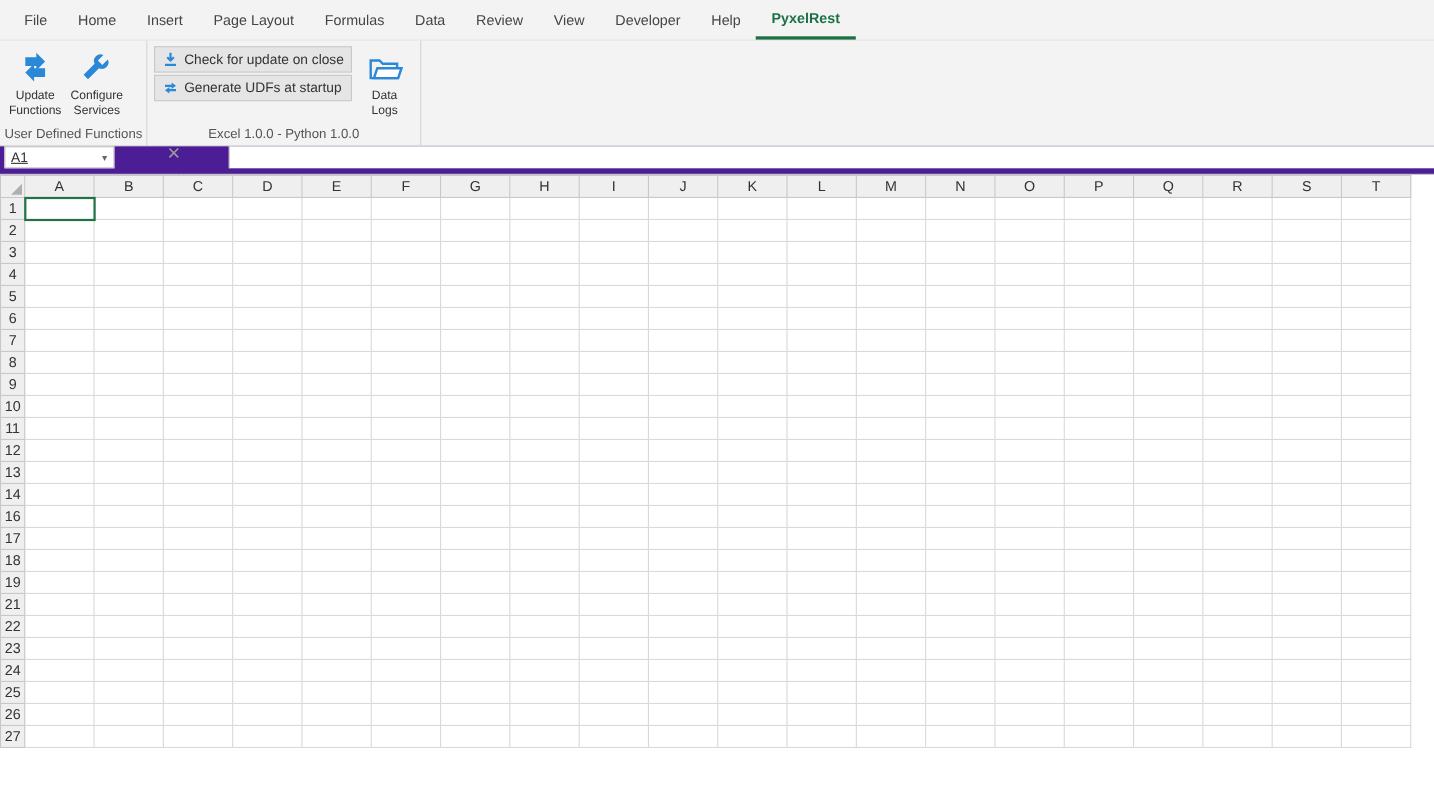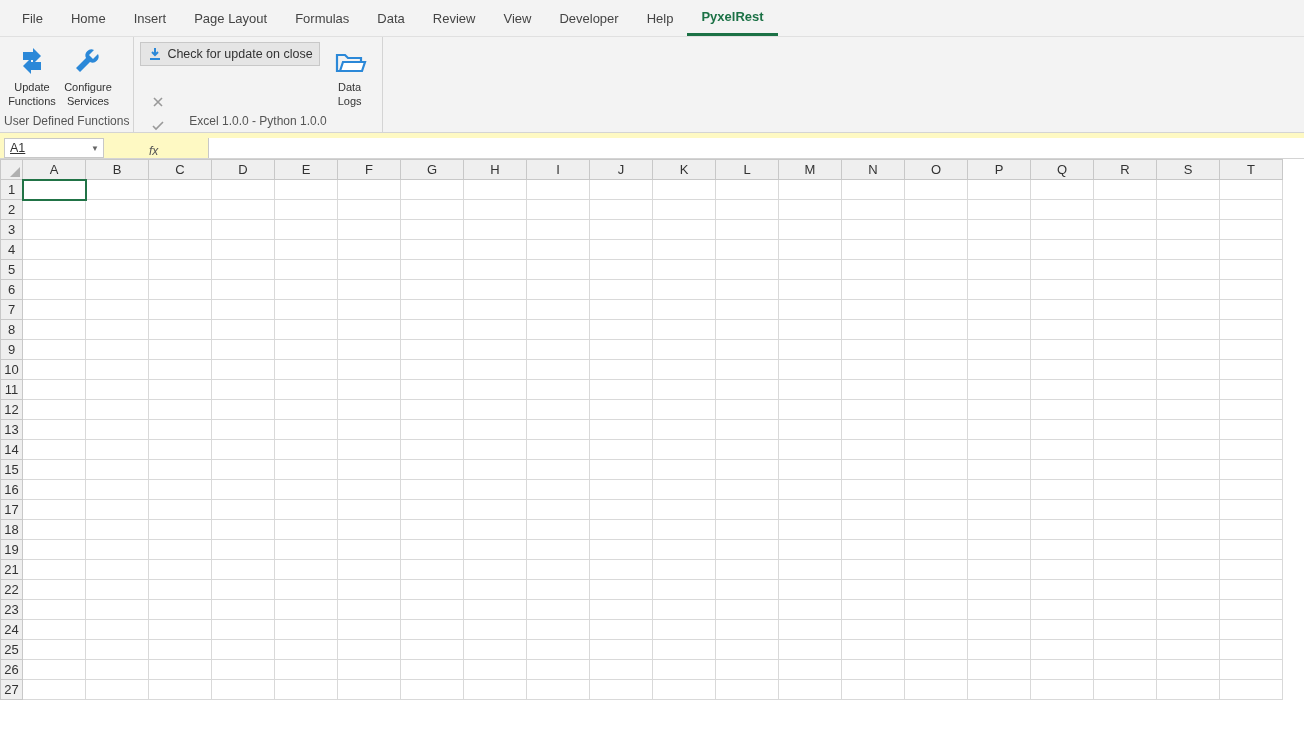--- a/index.html
+++ b/index.html
@@ -18,21 +18,21 @@
   
   .big-btn { display: flex; flex-direction: column; align-items: center; justify-content: flex-start; padding: 2px 4px; cursor: pointer; min-width: 56px; }
   .big-btn .icon-wrap { height: 34px; display: flex; align-items: center; justify-content: center; }
   .big-btn .label { font-size: 11px; text-align: center; line-height: 14px; margin-top: 2px; }
   
   .check-col { display: flex; flex-direction: column; gap: 2px; padding: 0 2px; }
   .check-row { display: flex; align-items: center; gap: 4px; font-size: 12.5px; padding: 3px 6px; cursor: pointer; background: #e5e5e5; border: 1px solid #c8c8c8; }
   .check-row svg { flex-shrink: 0; }
   
   
-  .formula-bar { display: flex; height: 26px; background: #fef9c3; border-bottom: 1px solid #d4d4d4; align-items: flex-end; text-decoration: underline; }
+  .formula-bar { display: flex; height: 26px; background: #4c1d95; border-bottom: 1px solid #d4d4d4; align-items: flex-start; text-decoration: underline; }
   .name-box { width: 100px; height: 20px; margin: 0 4px; border: 1px solid #c8c8c8; background: #fff; display: flex; align-items: center; padding-left: 5px; font-size: 12.5px; position: relative; }
   .name-box .dd { position: absolute; right: 4px; color: #666; font-size: 8px; }
   .fbar-btns { display: flex; align-items: center; gap: 12px; width: 100px; color: #888; justify-content: center; flex-direction: column; }
   .fbar-btns svg { cursor: pointer; }
   .fx-input { flex: 1; height: 20px; border: 1px solid #c8c8c8; border-right:none; border-top:none; border-bottom:none; background: #fff; margin-right: 0; padding-left: 6px; font-size: 12.5px; }
   
   
   .grid-area { position: relative; height: calc(734px - 28px - 96px - 26px); overflow: hidden; }
   table.grid { border-collapse: collapse; table-layout: fixed; }
   table.grid th, table.grid td { border: 1px solid #d9d9d9; font-weight: 400; font-size: 12.5px; color: #333; background: #fff; }
@@ -95,20 +95,27 @@
   <div class="ribbon-group" style="min-width:218px">
     <div class="group-content">
       <div class="check-col">
         <div class="check-row">
           <svg width="16" height="16" viewBox="0 0 16 16">
             <path d="M8 2 v6 M5 6 l3 3 l3 -3" stroke="#2b88d8" stroke-width="2" fill="none"></path>
             <rect x="3" y="12" width="10" height="2" fill="#2b88d8"></rect>
           </svg>
           <span>Check for update on close</span>
         </div>
+        <div class="check-row">
+          <svg width="16" height="16" viewBox="0 0 16 16">
+            <path d="M3 5 h6 v-2 l4 3 -4 3 v-2 h-6 z" fill="#2b88d8"></path>
+            <path d="M13 11 h-6 v2 l-4 -3 4 -3 v2 h6 z" fill="#2b88d8"></path>
+          </svg>
+          <span>Generate UDFs at startup</span>
+        </div>
       </div>
       <div class="big-btn">
         <div class="icon-wrap">
           <svg width="34" height="28" viewBox="0 0 34 28">
             <path d="M4 8 h8 l3 3 h13 v13 h-24 z" fill="none" stroke="#2b88d8" stroke-width="2.2"></path>
             <path d="M7 24 l3 -9 h22 l-3 9 z" fill="#fff" stroke="#2b88d8" stroke-width="2.2"></path>
           </svg>
         </div>
         <div class="label">
           <span>Data</span><br>
@@ -483,43 +490,20 @@
           <td class="cell colw"></td>
           <td class="cell colw"></td>
           <td class="cell colw"></td>
           <td class="cell colw"></td>
           <td class="cell colw"></td>
           <td class="cell colw"></td>
           <td class="cell colw"></td>
           <td class="cell colw"></td>
         </tr>
         <tr>
-          <th class="row-hdr">15</th>
-          <td class="cell colw"></td>
-          <td class="cell colw"></td>
-          <td class="cell colw"></td>
-          <td class="cell colw"></td>
-          <td class="cell colw"></td>
-          <td class="cell colw"></td>
-          <td class="cell colw"></td>
-          <td class="cell colw"></td>
-          <td class="cell colw"></td>
-          <td class="cell colw"></td>
-          <td class="cell colw"></td>
-          <td class="cell colw"></td>
-          <td class="cell colw"></td>
-          <td class="cell colw"></td>
-          <td class="cell colw"></td>
-          <td class="cell colw"></td>
-          <td class="cell colw"></td>
-          <td class="cell colw"></td>
-          <td class="cell colw"></td>
-          <td class="cell colw"></td>
-        </tr>
-        <tr>
           <th class="row-hdr">16</th>
           <td class="cell colw"></td>
           <td class="cell colw"></td>
           <td class="cell colw"></td>
           <td class="cell colw"></td>
           <td class="cell colw"></td>
           <td class="cell colw"></td>
           <td class="cell colw"></td>
           <td class="cell colw"></td>
           <td class="cell colw"></td>

